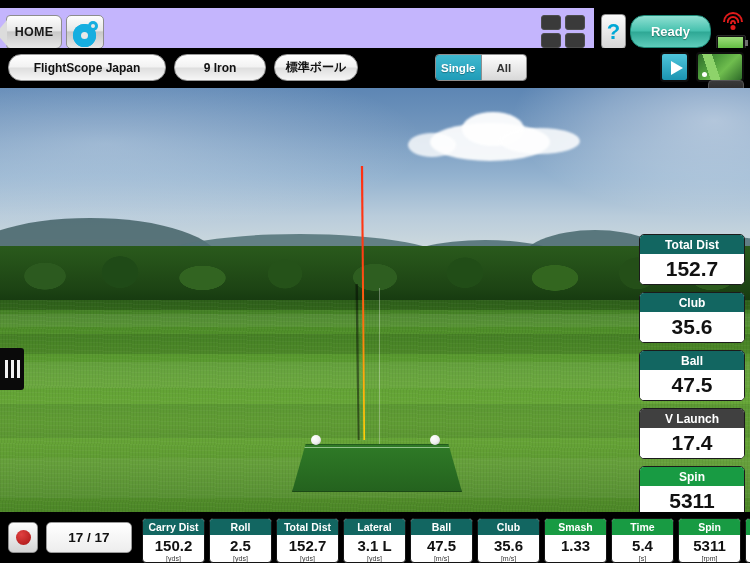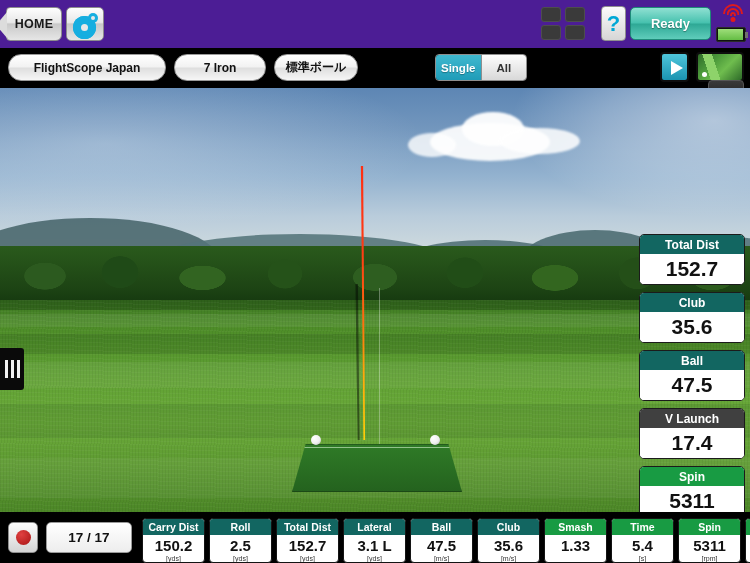--- a/index.html
+++ b/index.html
@@ -2,21 +2,21 @@
 <html><head>
 <meta charset="utf-8">
 <style>
   * { margin:0; padding:0; box-sizing:border-box; }
   html,body { width:750px; height:563px; overflow:hidden; background:#000;
     font-family:"Liberation Sans", sans-serif; }
 
   #app { position:relative; width:750px; height:563px; background:#000; }
 
   
-  .topbar { position:absolute; left:0; top:0; width:750px; height:48px; background:#4c1d95; }
+  .topbar { position:absolute; left:0; top:8px; width:594px; height:48px; background:#c4b5fd; }
 
   .home-btn { position:absolute; left:6px; top:7px; width:56px; height:34px;
     background:linear-gradient(to bottom,#fdfdfd 0%,#e8e8e8 45%,#c9c9c9 50%,#e6e6e6 100%);
     border-radius:4px 6px 6px 4px; border:1px solid #8d8d8d;
     display:flex; align-items:center; justify-content:center; }
   .home-btn::before { content:""; position:absolute; left:-11px; top:4px; width:0; height:0;
     border-top:13px solid transparent; border-bottom:13px solid transparent;
     border-right:11px solid #dcdcdc; }
   .home-btn span { font-size:12.5px; font-weight:bold; color:#1a1a1a; letter-spacing:.3px; z-index:2;}
 
@@ -38,21 +38,21 @@
   .grid-btn i:nth-child(1){left:1px;top:1px;} .grid-btn i:nth-child(2){left:25px;top:1px;}
   .grid-btn i:nth-child(3){left:1px;top:19px;} .grid-btn i:nth-child(4){left:25px;top:19px;}
 
   .help-btn { position:absolute; left:601px; top:6px; width:25px; height:35px;
     background:linear-gradient(to bottom,#fbfbfb,#d6d6d6); border:1px solid #909090;
     border-radius:4px; display:flex; align-items:center; justify-content:center;
     font-size:22px; font-weight:bold; color:#00a8d6; }
 
   .ready-btn { position:absolute; left:630px; top:7px; width:81px; height:33px;
     background:linear-gradient(to bottom,#8fe0d2 0%,#46c1ae 48%,#2ea895 52%,#5fcdbb 100%);
-    border:1px solid #1e8a78; border-radius:5px;
+    border:1px solid #1e8a78; border-radius:14px;
     display:flex; align-items:center; justify-content:center;
     font-size:13px; font-weight:bold; color:#fff; text-shadow:0 1px 1px rgba(0,0,0,.35); }
 
   .wifi { position:absolute; left:720px; top:4px; width:26px; height:20px; }
   .wifi b { position:absolute; left:50%; border:2.5px solid #e01b1b; border-bottom:none;
     border-radius:50% 50% 0 0 / 100% 100% 0 0; transform:translateX(-50%); }
   .wifi b:nth-child(1){ width:20px; height:10px; top:0; }
   .wifi b:nth-child(2){ width:13px; height:7px; top:4px; }
   .wifi b:nth-child(3){ width:6px; height:4px; top:8px; }
   .wifi s { position:absolute; left:50%; top:13px; transform:translateX(-50%);
@@ -251,21 +251,21 @@
     <div class="battery">
         <u></u>
       </div>
   </div>
 
   <div class="toolbar2">
     <div class="pill pill-player">
       <span>FlightScope  Japan</span>
     </div>
     <div class="pill pill-club">
-      <span>7 Iron</span>
+      <span>9 Iron</span>
     </div>
     <div class="pill pill-ball">
       <span>標準ボール</span>
     </div>
 
     <div class="seg">
       <div class="on">
         <span>Single</span>
       </div>
       <div class="off">

